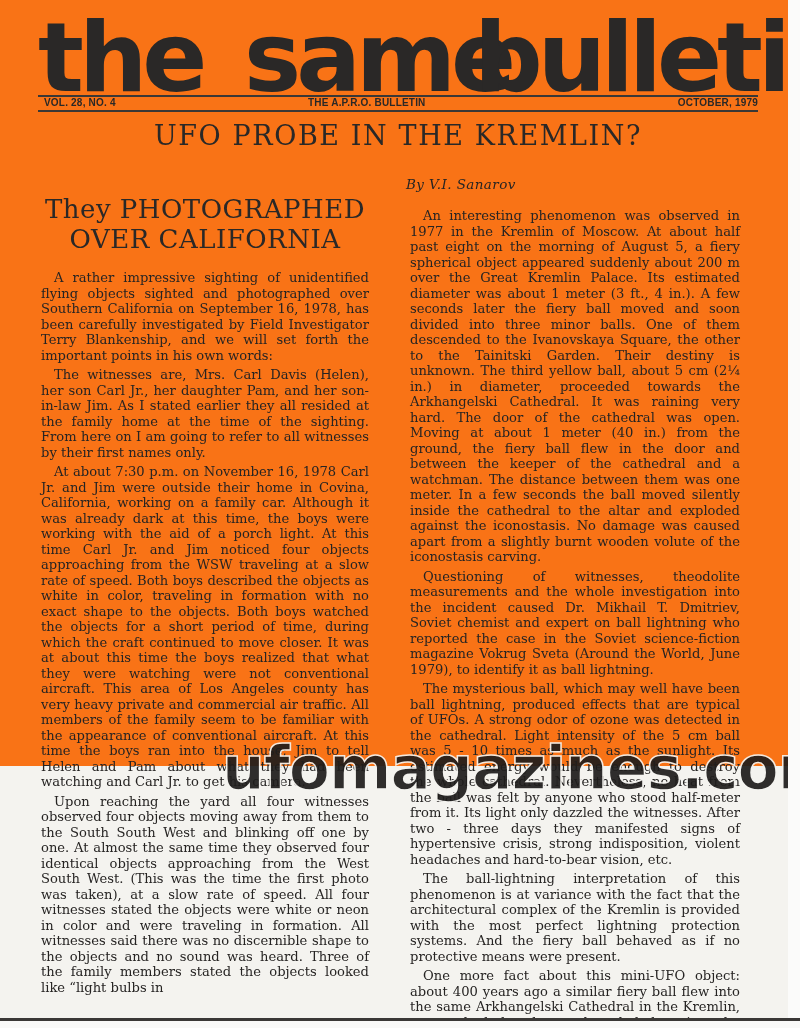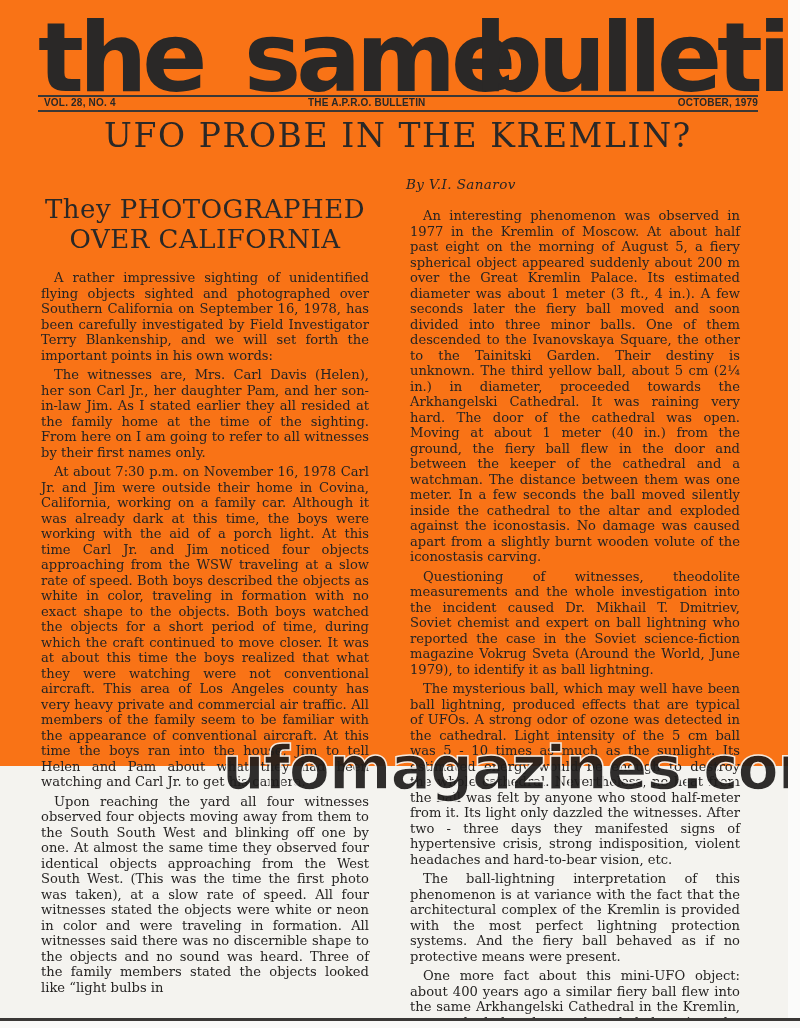--- a/index.html
+++ b/index.html
@@ -35,21 +35,21 @@
   .rule { position: absolute; left: 38px; width: 720px; height: 2px; background: #3a3836; }
   .folio {
     position: absolute; left: 40px; top: 97px; width: 718px;
     font-family: "Liberation Sans", "DejaVu Sans", sans-serif;
     font-weight: bold; font-size: 10px; color: #2a2827; letter-spacing: 0.2px;
   }
   .folio span { position: absolute; top: 0; }
   .headline {
     position: absolute; left: 38px; top: 116px; width: 720px; text-align: center;
     font-family: "DejaVu Serif", "Liberation Serif", serif;
-    font-size: 33px; letter-spacing: 1.6px; color: #2a2827; line-height: 40px;
+    font-size: 27px; letter-spacing: 1.6px; color: #2a2827; line-height: 40px;
   }
   .col {
     position: absolute; font-size: 13.1px; line-height: 15.5px;
     text-align: justify; font-family: "DejaVu Serif", "Liberation Serif", serif;
   }
   .col p { margin: 4px; text-indent: 13px; }
   .col-right { left: 406px; top: 204px; width: 338px; }
   .subhead {
     position: absolute; left: 37px; top: 194px; width: 336px; text-align: center;
     font-size: 26px; line-height: 30px; letter-spacing: 0.5px; color: #2a2827;

